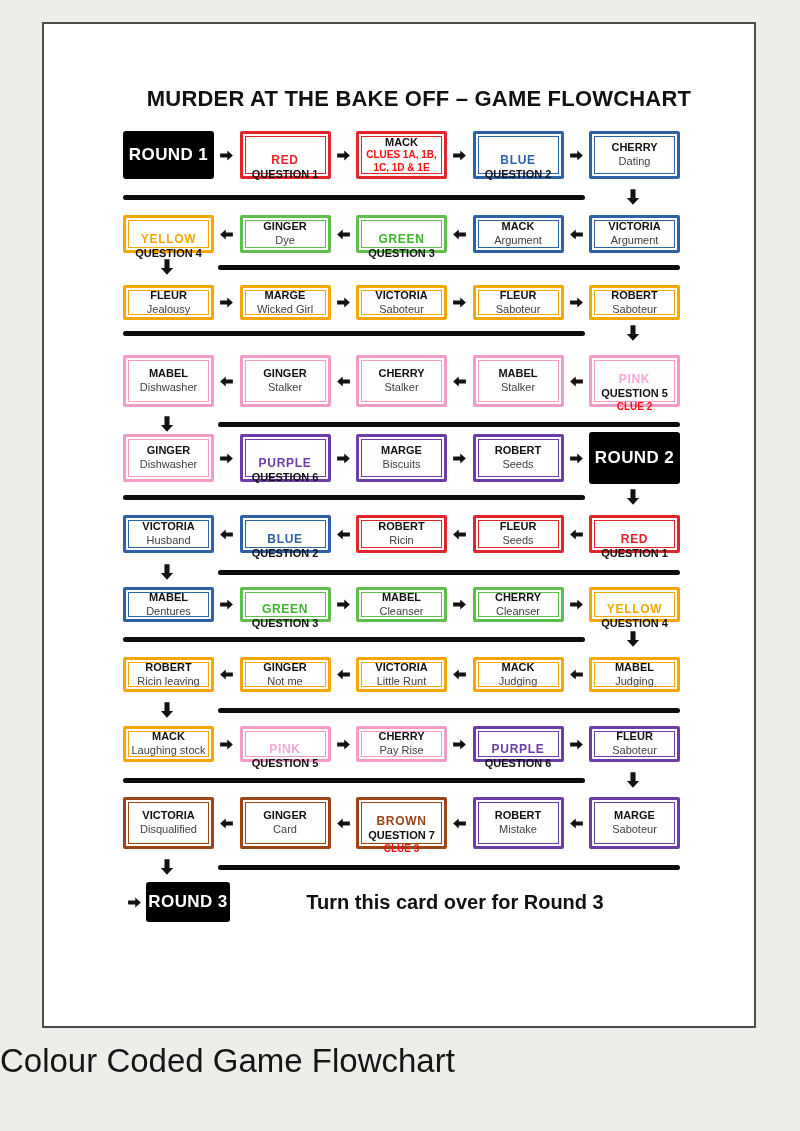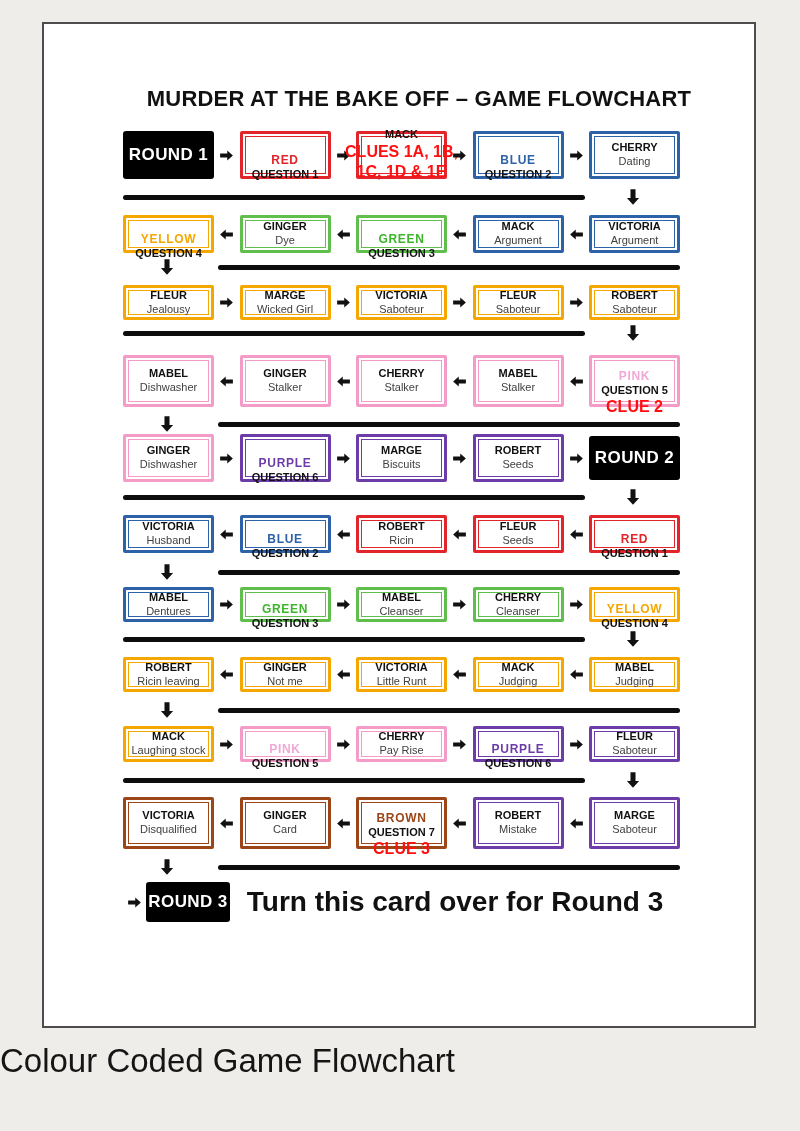--- a/index.html
+++ b/index.html
@@ -9,34 +9,34 @@
   .row{position:absolute;left:79px;width:557px;display:flex;align-items:center;}
   .box{box-sizing:border-box;width:91px;align-self:stretch;display:flex;flex-direction:column;justify-content:center;align-items:center;background:#fff;border:3px solid var(--c);box-shadow:inset 0 0 0 2px #fff,inset 0 0 0 3px var(--c);border-radius:2px;padding:2px 1px;}
   .bx-red{--c:#E2242B}.bx-blue{--c:#2E62A8}.bx-green{--c:#5FBE4C}.bx-yellow{--c:#F5A700}
   .bx-pink{--c:#F59BC8}.bx-purple{--c:#6C3DA8}.bx-brown{--c:#9C4517}.bx-orange{--c:#EA5E20}
   .box.round{background:#000;border:none;box-shadow:none;border-radius:3px;}
   .ln{display:block;line-height:1.25;text-align:center;white-space:nowrap;}
   .rd{color:#fff;font-weight:700;font-size:17px;letter-spacing:.4px;}
   .nm{font-weight:700;font-size:11px;color:#111;}
   .q{font-weight:700;font-size:11px;color:#111;}
   .sb{font-size:11px;color:#404040;}
-  .cl{font-weight:700;font-size:16px;color:#FF0f0f;}
+  .cl{font-weight:700;font-size:10px;color:#FF0f0f;}
   .cn{font-weight:800;font-size:12px;letter-spacing:.7px;margin-top:24px;}
   .tc-red{color:#E2242B}.tc-blue{color:#2E62A8}.tc-green{color:#3DB52B}.tc-yellow{color:#F5A700}
   .tc-pink{color:#F0A8D6}.tc-purple{color:#6C3DA8}.tc-brown{color:#9C4517}.tc-orange{color:#EA5E20}
   .arw{flex:1;display:flex;justify-content:center;align-items:center;}
   .arw svg{width:15px;height:15px;fill:#111;}
   .arw.left svg{transform:scaleX(-1);}
   .arw.fixed{flex:0 0 23px;}
   .conn{position:absolute;left:79px;width:557px;height:20px;}
   .hline{position:absolute;top:8px;height:4.5px;background:#0d0d0d;border-radius:3px;}
   .darw{position:absolute;top:1px;width:18px;height:18px;}
   .darw svg{width:18px;height:18px;fill:#111;transform:rotate(90deg);}
   .r3box{box-sizing:border-box;flex:0 0 84px;height:40px;align-self:center;background:#000;border-radius:3px;display:flex;align-items:center;justify-content:center;}
-  .note{flex:1;text-align:center;font-size:28px;font-weight:700;color:#111;}
+  .note{flex:1;text-align:center;font-size:20px;font-weight:700;color:#111;}
   .caption{position:absolute;top:1042px;left:0;width:100%;text-align:left;font-size:33px;color:#151515;}
 </style>
 </head>
 <body>
 
 <div class="card">
   <div class="title">MURDER AT THE BAKE OFF – GAME FLOWCHART</div>
 
   <div class="row" style="top:107px;height:48px">
     <div class="box round">
@@ -265,21 +265,21 @@
       </span>
     <div class="box bx-purple">
         <span class="ln nm">ROBERT</span>
         <span class="ln sb">Seeds</span>
       </div>
     <span class="arw">
         <svg viewBox="0 0 20 20">
           <path d="M1.5 7.2 H11 V3.2 L18.5 10 L11 16.8 V12.8 H1.5 Z"></path>
         </svg>
       </span>
-    <div class="box round" style="align-self:center;height:44px">
+    <div class="box round" style="align-self:center;height:52px">
         <span class="ln rd">ROUND 2</span>
       </div>
   </div>
   <div class="conn" style="top:463px">
     <div class="hline" style="left:0;width:462px"></div>
     <span class="darw" style="left:501px"><svg viewBox="0 0 20 20">
           <path d="M1.5 7.2 H11 V3.2 L18.5 10 L11 16.8 V12.8 H1.5 Z"></path>
         </svg></span>
   </div>
 

